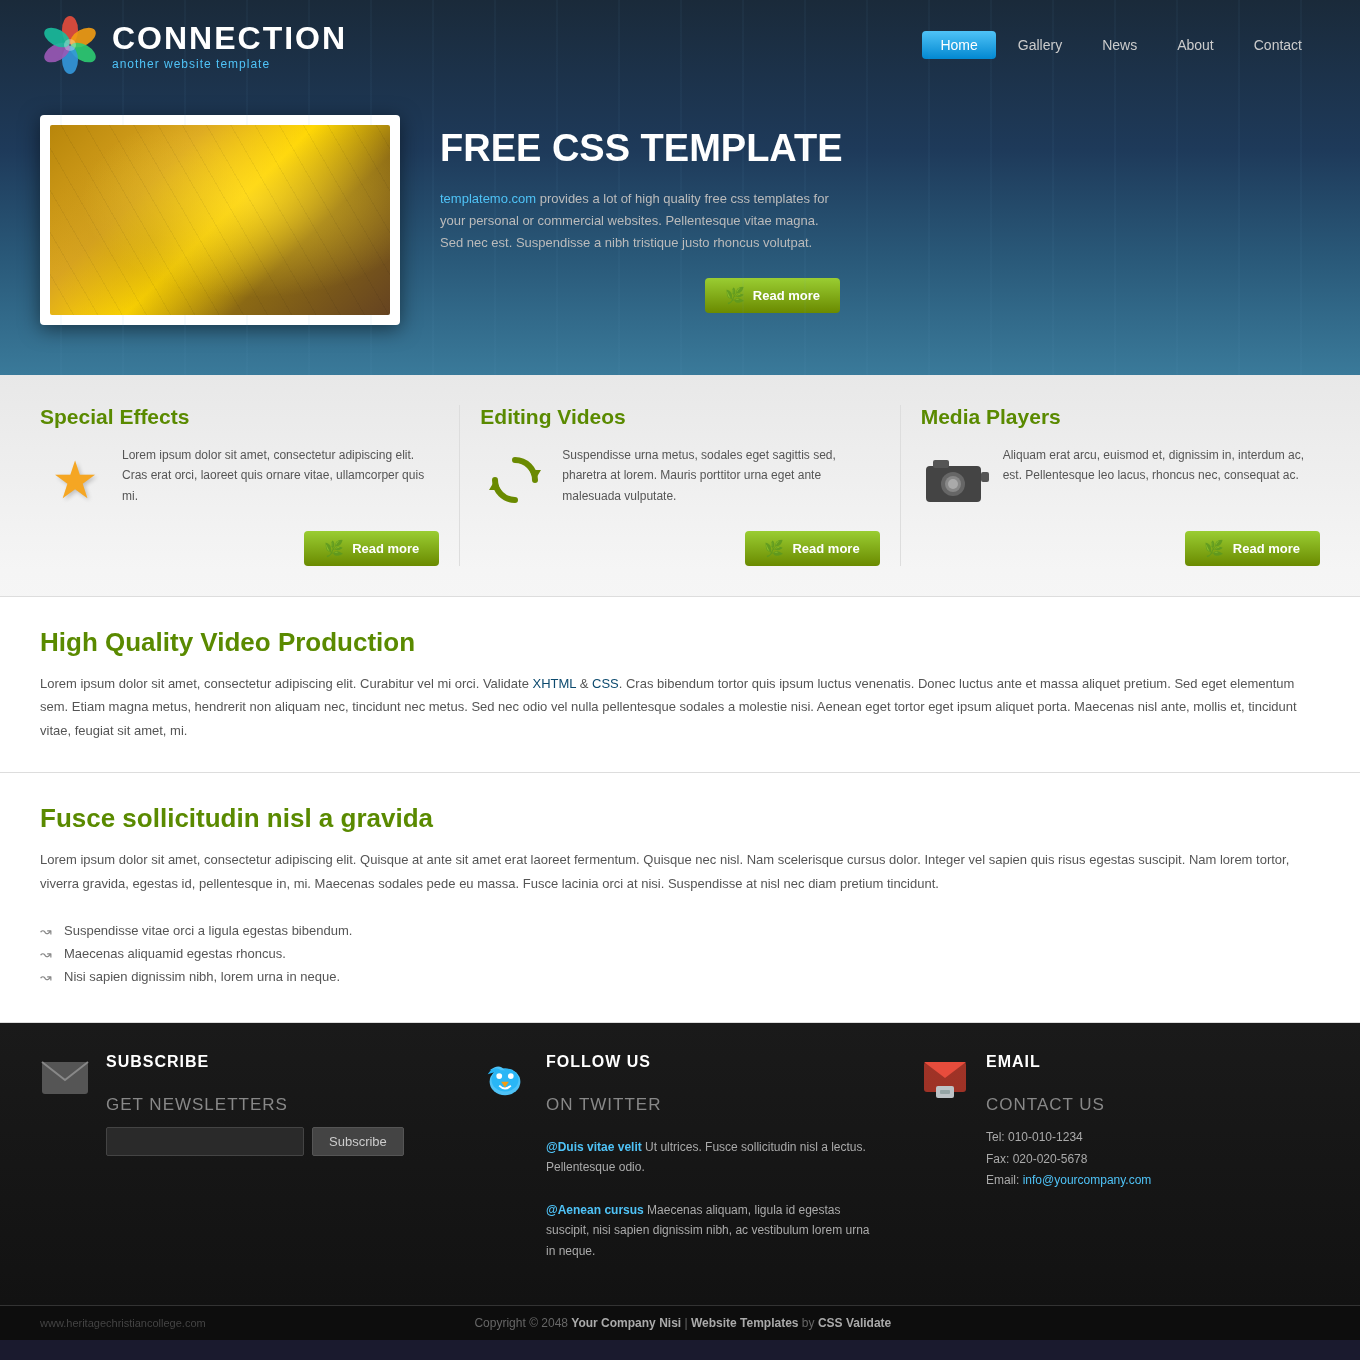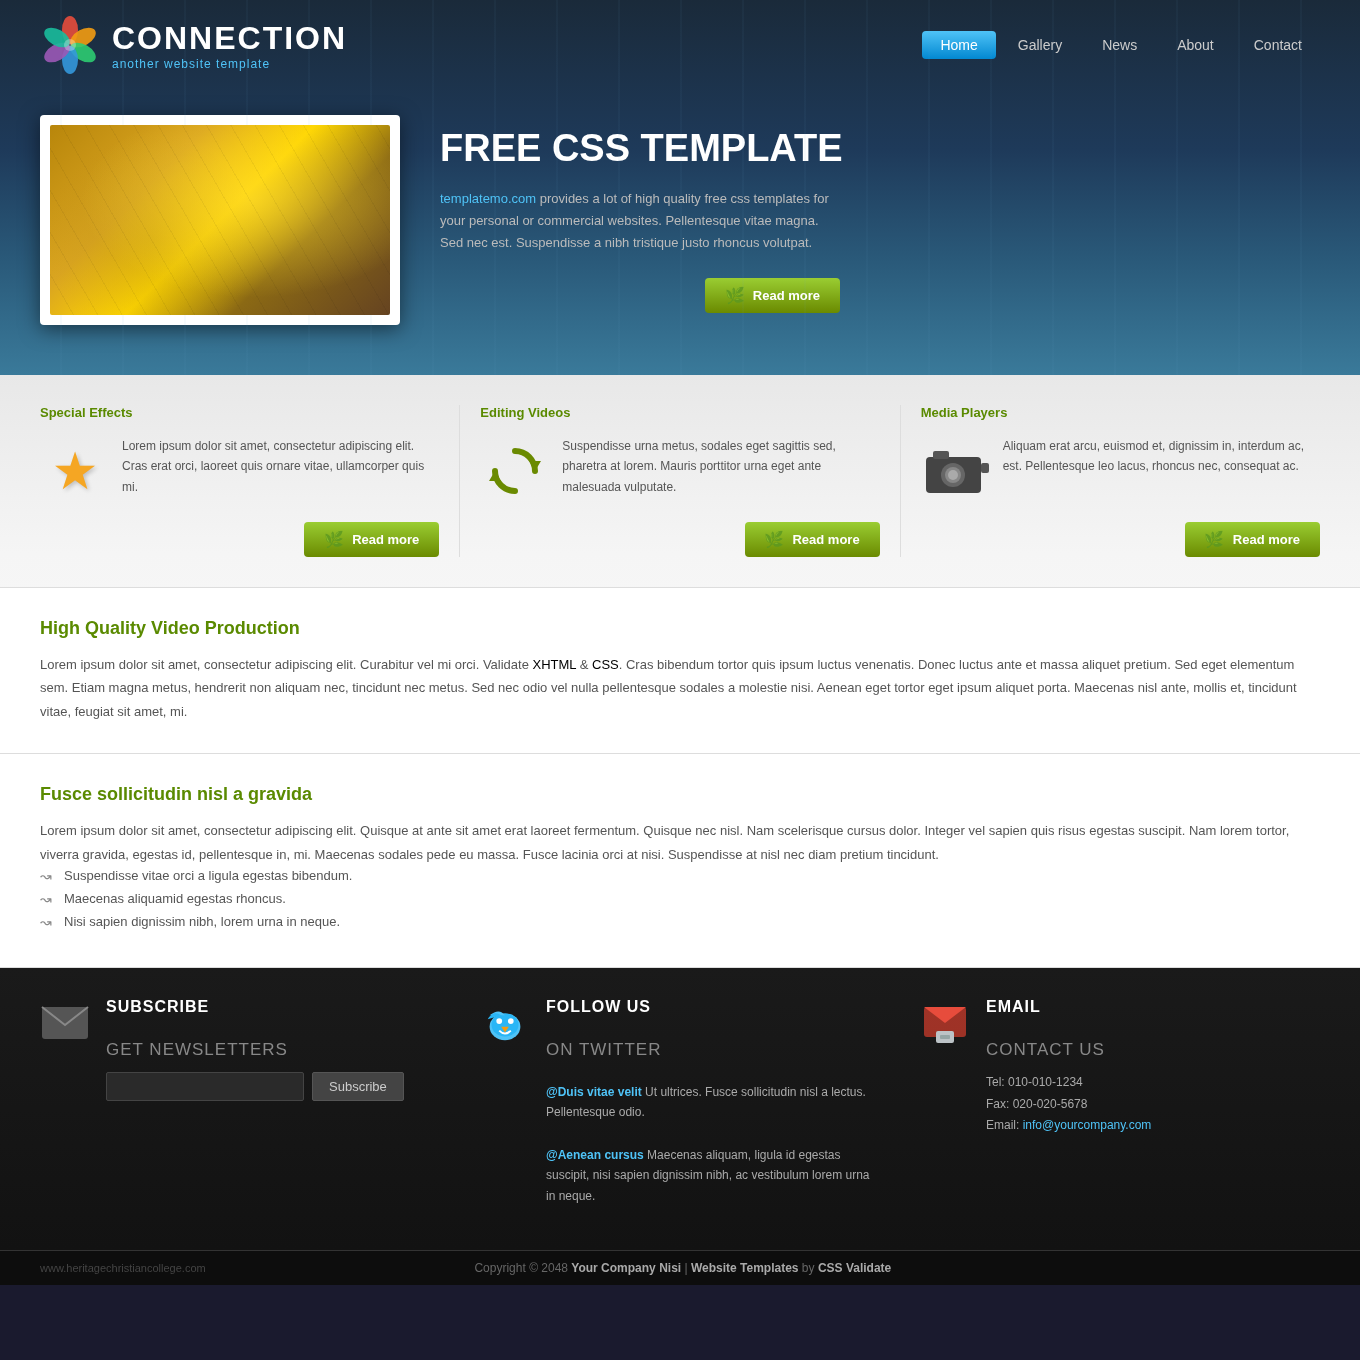--- a/index.html
+++ b/index.html
@@ -168,21 +168,21 @@
       border-bottom: 1px solid #ddd;
     }
     .feature-col {
       flex: 1;
       padding: 0 20px;
       border-right: 1px solid #ddd;
     }
     .feature-col:first-child { padding-left: 0; }
     .feature-col:last-child { border-right: none; padding-right: 0; }
     .feature-title {
-      font-size: 13px;
+      font-size: 21px;
       color: #5a8a00;
       margin-bottom: 16px;
       font-weight: bold;
     }
     .feature-body {
       display: flex;
       gap: 12px;
       margin-bottom: 16px;
     }
     .feature-icon-wrap {
@@ -207,36 +207,36 @@
       text-align: right;
     }
 
     
     .article-section {
       padding: 30px 40px;
       border-bottom: 1px solid #ddd;
       background: #fff;
     }
     .article-title {
-      font-size: 18px;
+      font-size: 26px;
       color: #5a8a00;
       margin-bottom: 14px;
       font-weight: bold;
     }
     .article-text {
       font-size: 13px;
       line-height: 1.8;
       color: #555;
     }
     .article-text a {
-      color: #000000;
+      color: #0c4a6e;
       text-decoration: none;
     }
     .article-list {
-      margin-top: 2px;
+      margin-top: 28px;
       list-style: none;
     }
     .article-list li {
       position: relative;
       padding-left: 24px;
       margin-bottom: 8px;
       font-size: 13px;
       color: #555;
     }
     .article-list li::before {

